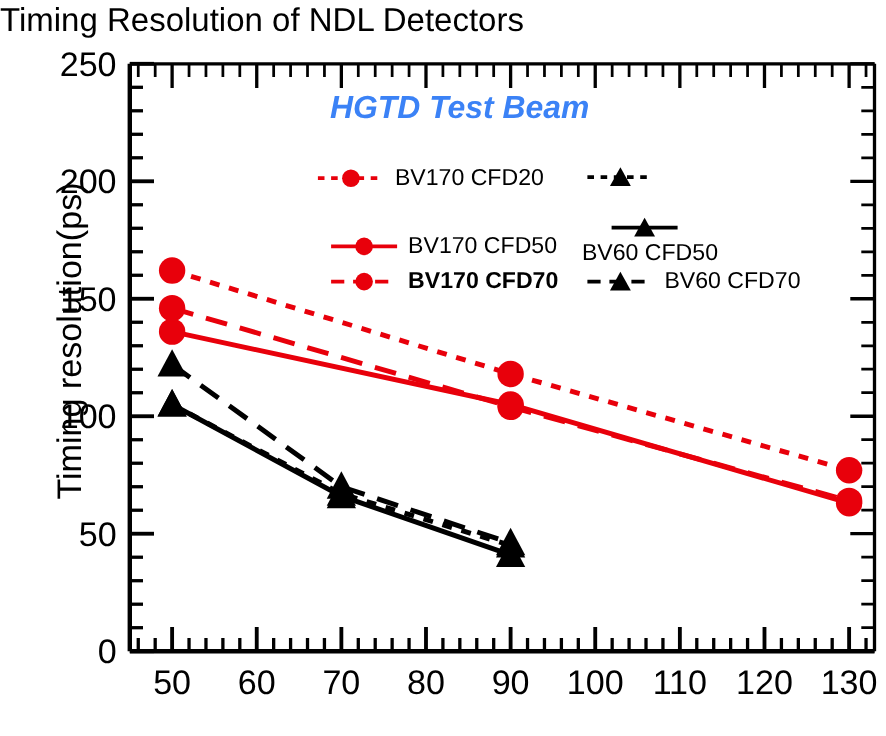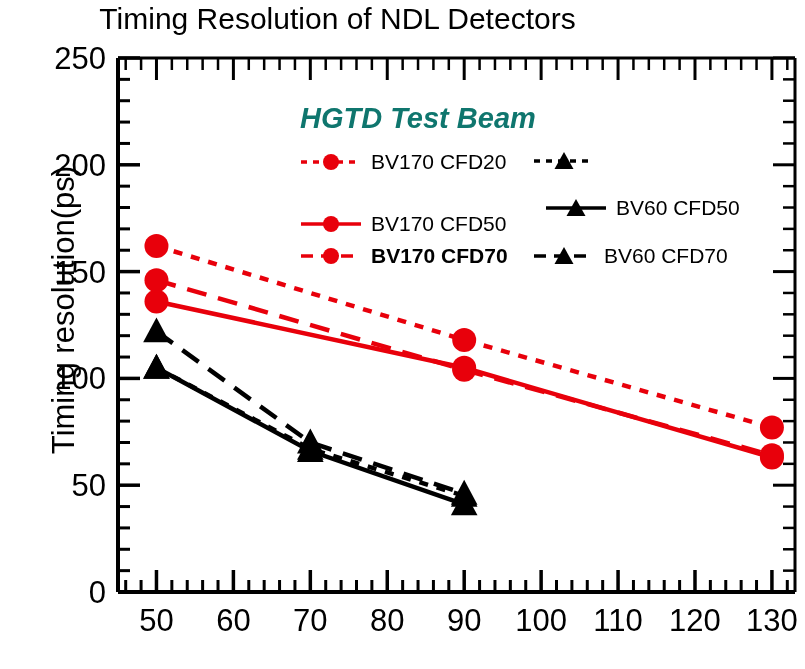--- a/index.html
+++ b/index.html
@@ -6,39 +6,38 @@
   body{
     width:805px;height:669px;
     background:#ffffff;
     font-family:"Liberation Sans", sans-serif;
     overflow:hidden;
     position:relative;
   }
   #root{position:absolute;left:0;top:0;width:805px;height:669px;}
   .chart-title{
     position:absolute;left:0;top:2px;width:675px;
-    text-align:center;
     font-size:30px;color:#000;font-weight:400;
     letter-spacing:0px;
   }
   .ylabel{
     position:absolute;
     left:-196px;top:292px;
     width:520px;text-align:center;
     transform:rotate(-90deg);
     transform-origin:50% 50%;
     font-size:31px;color:#000;
   }
   .xlabel{
     position:absolute;right:6px;top:626px;
     font-size:30px;color:#000;
   }
   .annotation{
     position:absolute;left:300px;top:82px;
-    font-size:29px;font-weight:bold;font-style:italic;color:#0f766e;margin-top:20px;
+    font-size:29px;font-weight:bold;font-style:italic;color:#3b82f6;
   }
   .legend-entry{
     position:absolute;
     font-size:21px;color:#000;
     white-space:nowrap;
     display:flex;align-items:center;
   }
   .legend-label{margin-left:9px;}
   .lgsym{width:62px;height:22px;display:block;}
   svg{display:block;}
@@ -235,41 +234,41 @@
       <polygon points="156.4659090909091,353.72 143.16590909090908,378.64000000000004 169.7659090909091,378.64000000000004" fill="#000000"></polygon>
       <polygon points="310.3295454545455,437.024 297.0295454545455,461.944 323.6295454545455,461.944" fill="#000000"></polygon>
       <polygon points="464.1931818181818,490.424 450.8931818181818,515.3439999999999 477.4931818181818,515.3439999999999" fill="#000000"></polygon>
       <path d="M156.4659090909091 331.408 L310.3295454545455 442.48 L464.1931818181818 493.744" fill="none" stroke="#000000" stroke-width="4.5" stroke-linecap="butt" stroke-dasharray="20,12"></path>
       <polygon points="156.4659090909091,317.408 143.16590909090908,342.32800000000003 169.7659090909091,342.32800000000003" fill="#000000"></polygon>
       <polygon points="310.3295454545455,428.48 297.0295454545455,453.40000000000003 323.6295454545455,453.40000000000003" fill="#000000"></polygon>
       <polygon points="464.1931818181818,479.744 450.8931818181818,504.66400000000004 477.4931818181818,504.66400000000004" fill="#000000"></polygon>
     </svg>
 
   <div id="legend-box">
-      <div class="legend-entry" style="left: 300px; top: 150px;">
+      <div class="legend-entry" style="left: 288px; top: 150px;">
         <svg class="lgsym" viewBox="0 0 62 22">
           <line x1="1" y1="11" x2="61" y2="11" stroke="#E8000B" stroke-width="3.4" stroke-dasharray="6,6"></line>
           <circle cx="31" cy="11" r="8" fill="#E8000B"></circle>
         </svg>
         <span class="legend-label">BV170 CFD20</span>
       </div>
       <div class="legend-entry" style="left: 533px; top: 150px;">
         <svg class="lgsym" viewBox="0 0 62 22">
           <line x1="1" y1="11" x2="61" y2="11" stroke="#000000" stroke-width="3.4" stroke-dasharray="6,6"></line>
           <polygon points="31,2 21.5,19 40.5,19" fill="#000000"></polygon>
         </svg>
       </div>
       <div class="legend-entry" style="left: 300px; top: 196px; margin-top: 16px;">
         <svg class="lgsym" viewBox="0 0 62 22">
           <line x1="1" y1="11" x2="61" y2="11" stroke="#E8000B" stroke-width="3.4"></line>
           <circle cx="31" cy="11" r="8" fill="#E8000B"></circle>
         </svg>
         <span class="legend-label">BV170 CFD50</span>
       </div>
-      <div class="legend-entry" style="left: 545px; top: 196px;">
+      <div class="legend-entry" style="left: 520px; top: 196px; flex-direction: column;">
         <svg class="lgsym" viewBox="0 0 62 22">
           <line x1="1" y1="11" x2="61" y2="11" stroke="#000000" stroke-width="3.4"></line>
           <polygon points="31,2 21.5,19 40.5,19" fill="#000000"></polygon>
         </svg>
         <span class="legend-label">BV60 CFD50</span>
       </div>
       <div class="legend-entry" style="left: 300px; top: 244px; font-weight: bold;">
         <svg class="lgsym" viewBox="0 0 62 22">
           <line x1="1" y1="11" x2="61" y2="11" stroke="#E8000B" stroke-width="3.4" stroke-dasharray="12,8"></line>
           <circle cx="31" cy="11" r="8" fill="#E8000B"></circle>

